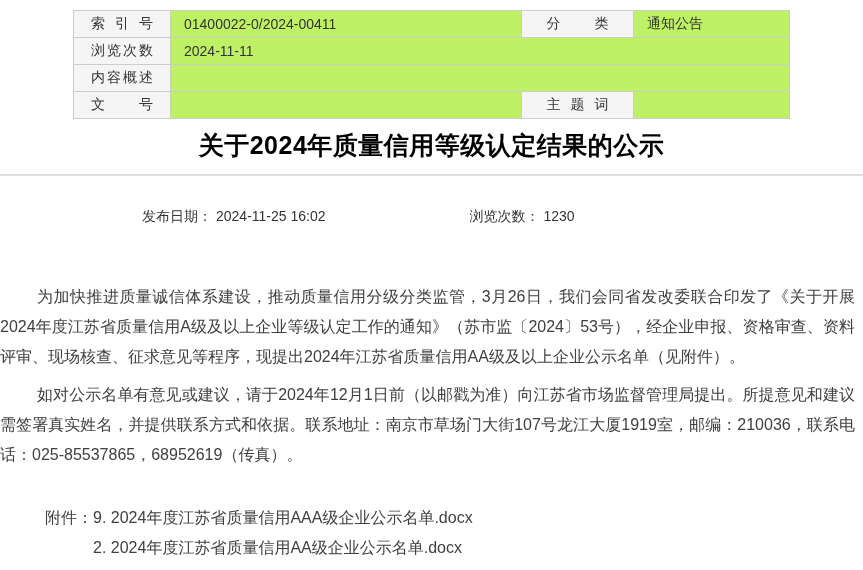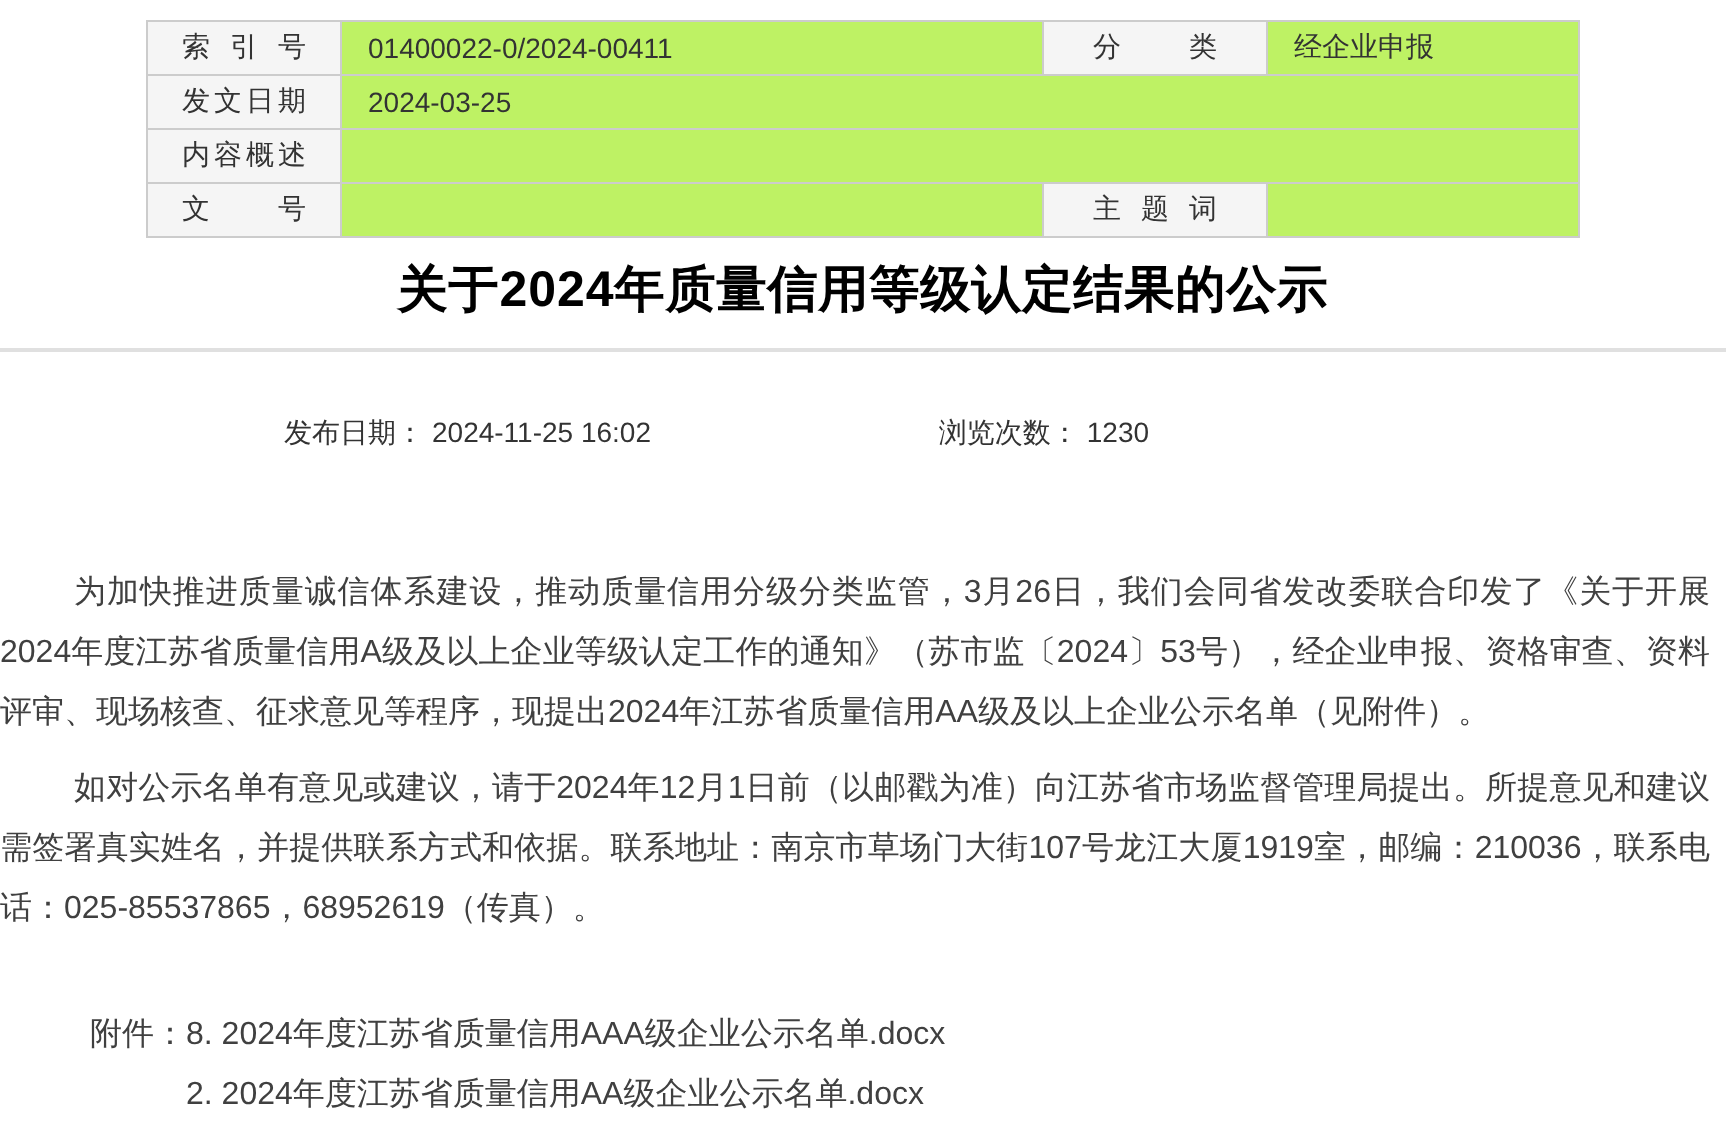--- a/index.html
+++ b/index.html
@@ -69,25 +69,25 @@
 <body>
 
 <div class="page">
 
   <table class="meta-table">
     <tbody>
         <tr>
       <td class="lbl col-l1"><span class="lbl-inner">索引号</span></td>
       <td class="val col-v1">01400022-0/2024-00411</td>
       <td class="lbl col-l2"><span class="lbl-inner">分类</span></td>
-      <td class="val col-v2">经企业申报</td>
+      <td class="val col-v2">通知公告</td>
     </tr>
     <tr>
-      <td class="lbl"><span class="lbl-inner">发文日期</span></td>
-      <td class="val" colspan="3">2024-03-25</td>
+      <td class="lbl"><span class="lbl-inner">浏览次数</span></td>
+      <td class="val" colspan="3">2024-11-11</td>
     </tr>
     <tr>
       <td class="lbl"><span class="lbl-inner">内容概述</span></td>
       <td class="val" colspan="3"></td>
     </tr>
     <tr>
       <td class="lbl"><span class="lbl-inner">文号</span></td>
       <td class="val"></td>
       <td class="lbl"><span class="lbl-inner">主题词</span></td>
       <td class="val"></td>
@@ -103,21 +103,21 @@
     <span class="pub-date"><span>发布日期：</span><span class="v">2024-11-25 16:02</span></span>
     <span class="pub-views"><span>浏览次数：</span><span class="v">1230</span></span>
   </div>
 
   <div class="article-body">
     <p class="para">为加快推进质量诚信体系建设，推动质量信用分级分类监管，3月26日，我们会同省发改委联合印发了《关于开展2024年度江苏省质量信用A级及以上企业等级认定工作的通知》（苏市监〔2024〕53号），经企业申报、资格审查、资料评审、现场核查、征求意见等程序，现提出2024年江苏省质量信用AA级及以上企业公示名单（见附件）。</p>
     <p class="para">如对公示名单有意见或建议，请于2024年12月1日前（以邮戳为准）向江苏省市场监督管理局提出。所提意见和建议需签署真实姓名，并提供联系方式和依据。联系地址：南京市草场门大街107号龙江大厦1919室，邮编：210036，联系电话：025-85537865，68952619（传真）。</p>
 
     <div class="attachments">
       <div class="attach-line1">
-        <span>附件：</span><span class="attach-link">8. 2024年度江苏省质量信用AAA级企业公示名单.docx</span>
+        <span>附件：</span><span class="attach-link">9. 2024年度江苏省质量信用AAA级企业公示名单.docx</span>
       </div>
       <div class="attach-line2">
         <span class="attach-link">2. 2024年度江苏省质量信用AA级企业公示名单.docx</span>
       </div>
     </div>
   </div>
 
 </div>
 
 </body></html>

